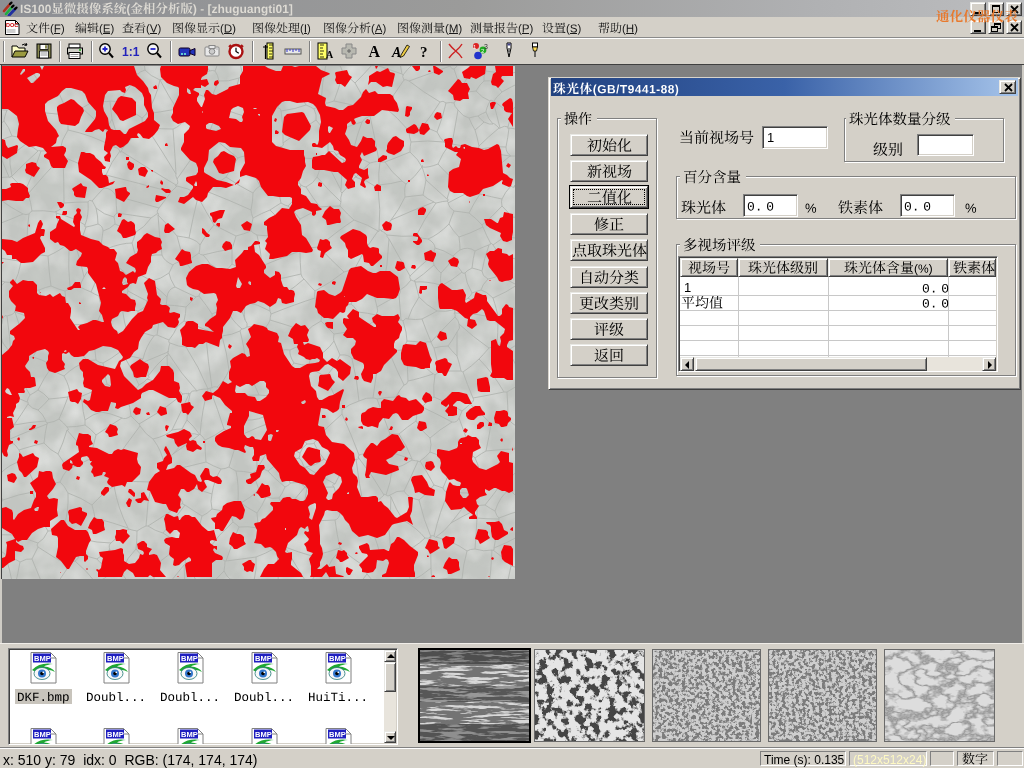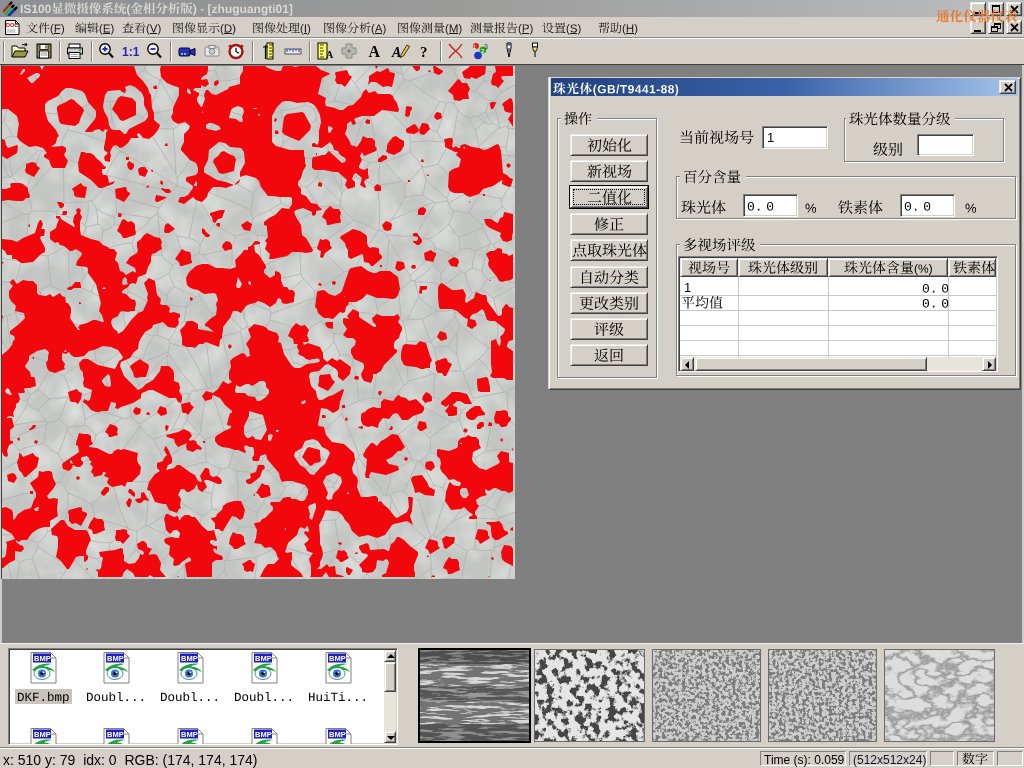--- a/index.html
+++ b/index.html
@@ -558,20 +558,20 @@
 <rect x="118.5" y="3.5" width="110" height="92"></rect>
 <rect x="236.5" y="3.5" width="108" height="92"></rect>
 <rect x="352.5" y="3.5" width="108" height="92"></rect>
 <rect x="468.5" y="3.5" width="110" height="92"></rect>
 </g>
 </svg>
 <div class="abs" style="left:0;top:748px;width:1024px;height:20px;background:#d4d0c8;border-top:1px solid #fff"></div>
 <div class="abs" style="left:0;top:747px;width:1024px;height:1px;background:#808080"></div>
 <div class="abs" style="left:3px;top:752px;font-size:14px;color:#000">x: 510 y: 79&nbsp;&nbsp;idx: 0&nbsp;&nbsp;RGB: (174, 174, 174)</div>
 <div class="abs" style="left:760px;top:751px;width:86px;height:15px;border:1px solid #808080;border-right-color:#fff;border-bottom-color:#fff"></div>
-<div class="abs" style="left:764px;top:753px;font-size:12px;color:#000">Time (s): 0.059</div>
+<div class="abs" style="left:764px;top:753px;font-size:12px;color:#000">Time (s): 0.135</div>
 <div class="abs" style="left:849px;top:751px;width:78px;height:15px;border:1px solid #808080;border-right-color:#fff;border-bottom-color:#fff"></div>
-<div class="abs" style="left:853px;top:753px;font-size:12px;color:#0f172a">(512x512x24)</div>
+<div class="abs" style="left:853px;top:753px;font-size:12px;color:#fef9c3">(512x512x24)</div>
 <div class="abs" style="left:930px;top:751px;width:24px;height:15px;border:1px solid #808080;border-right-color:#fff;border-bottom-color:#fff"></div>
 <div class="abs" style="left:957px;top:751px;width:37px;height:15px;border:1px solid #808080;border-right-color:#fff;border-bottom-color:#fff"></div>
 <div class="abs" style="left:997px;top:751px;width:26px;height:15px;border:1px solid #808080;border-right-color:#fff;border-bottom-color:#fff"></div>
 <svg style="position:absolute;left:962px;top:749px;" width="28" height="19" viewBox="0 -14.6 28 19">
     <path d="M6.6 -10 5.4 -10.5C5.2 -9.8 4.9 -9 4.6 -8.5L4.8 -8.4C5.2 -8.8 5.7 -9.3 6.1 -9.8C6.4 -9.8 6.5 -9.9 6.6 -10ZM1.3 -10.4 1.1 -10.3C1.5 -9.9 1.9 -9.1 2 -8.6C2.7 -8 3.5 -9.5 1.3 -10.4ZM3.8 -4.5C4.1 -4.5 4.3 -4.6 4.3 -4.7L3.1 -5.1C3 -4.8 2.7 -4.4 2.5 -3.8H0.5L0.7 -3.4H2.3C1.9 -2.8 1.6 -2.2 1.3 -1.8C2.1 -1.7 3 -1.4 3.8 -0.9C3.1 -0.2 2 0.4 0.7 0.8L0.8 1C2.4 0.7 3.5 0.1 4.4 -0.7C4.8 -0.4 5.2 -0.1 5.4 0.1C6.1 0.4 6.4 -0.5 5 -1.2C5.5 -1.8 5.9 -2.5 6.2 -3.4C6.4 -3.4 6.6 -3.4 6.7 -3.5L5.8 -4.3L5.3 -3.8H3.4ZM5.3 -3.4C5.1 -2.7 4.8 -2.1 4.3 -1.5C3.8 -1.7 3.1 -1.9 2.2 -1.9C2.5 -2.4 2.9 -2.9 3.2 -3.4ZM9.5 -10.6 8.1 -10.9C7.8 -8.6 7.2 -6.2 6.4 -4.6L6.6 -4.5C7 -5 7.4 -5.6 7.7 -6.3C8 -4.9 8.3 -3.5 8.9 -2.3C8.1 -1.1 7 -0.1 5.4 0.8L5.5 1C7.2 0.3 8.4 -0.6 9.3 -1.6C9.9 -0.6 10.7 0.3 11.8 1C11.9 0.6 12.2 0.4 12.6 0.4L12.6 0.3C11.4 -0.4 10.5 -1.2 9.8 -2.2C10.7 -3.7 11.2 -5.5 11.4 -7.6H12.3C12.5 -7.6 12.6 -7.6 12.7 -7.8C12.2 -8.2 11.6 -8.7 11.6 -8.7L10.9 -8H8.4C8.6 -8.7 8.9 -9.5 9 -10.3C9.3 -10.3 9.5 -10.4 9.5 -10.6ZM8.2 -7.6H10.5C10.3 -5.8 10 -4.3 9.3 -3C8.7 -4.1 8.2 -5.4 7.9 -6.8ZM6.2 -8.9 5.6 -8.2H4.1V-10.4C4.4 -10.5 4.6 -10.6 4.6 -10.8L3.3 -10.9V-8.2L0.6 -8.2L0.7 -7.8H2.9C2.4 -6.8 1.5 -5.8 0.5 -5.1L0.6 -4.8C1.7 -5.4 2.6 -6.1 3.3 -6.9V-5.1H3.5C3.8 -5.1 4.1 -5.3 4.1 -5.4V-7.3C4.7 -6.8 5.4 -6.1 5.7 -5.5C6.6 -5 7 -6.7 4.1 -7.6V-7.8H6.8C7 -7.8 7.1 -7.9 7.2 -8C6.8 -8.4 6.2 -8.9 6.2 -8.9Z M18.7 -10.9 18.6 -10.8C19 -10.4 19.5 -9.7 19.6 -9.1C20.4 -8.4 21.3 -10.3 18.7 -10.9ZM15.2 -9.5 15 -9.5C15 -8.7 14.5 -7.9 14 -7.6C13.7 -7.5 13.5 -7.2 13.7 -6.9C13.8 -6.6 14.3 -6.6 14.7 -6.8C15 -7.1 15.4 -7.6 15.4 -8.5H23.9C23.7 -8 23.4 -7.4 23.2 -6.9L23.4 -6.9C23.9 -7.2 24.6 -7.9 25 -8.3C25.2 -8.3 25.4 -8.3 25.5 -8.4L24.4 -9.4L23.9 -8.9H15.3C15.3 -9.1 15.3 -9.3 15.2 -9.5ZM24.2 -4.5 23.6 -3.7H19.9V-4.9C20.2 -4.9 20.3 -5 20.4 -5.2C21.2 -5.6 22.1 -6.1 22.7 -6.5C23 -6.5 23.1 -6.5 23.2 -6.6L22.2 -7.6L21.6 -7H15.8L15.9 -6.6H21.4C21 -6.1 20.5 -5.6 20 -5.3L19.1 -5.3V-3.7H13.6L13.7 -3.3H19.1V-0.3C19.1 -0.1 19 -0 18.7 -0C18.4 -0 16.8 -0.1 16.8 -0.1V0.1C17.5 0.2 17.9 0.2 18.1 0.4C18.3 0.5 18.4 0.8 18.4 1C19.8 0.9 19.9 0.5 19.9 -0.2V-3.3H25.1C25.2 -3.3 25.4 -3.4 25.4 -3.5C24.9 -4 24.2 -4.5 24.2 -4.5Z" fill="#000"></path>
   </svg>
 </body></html>

